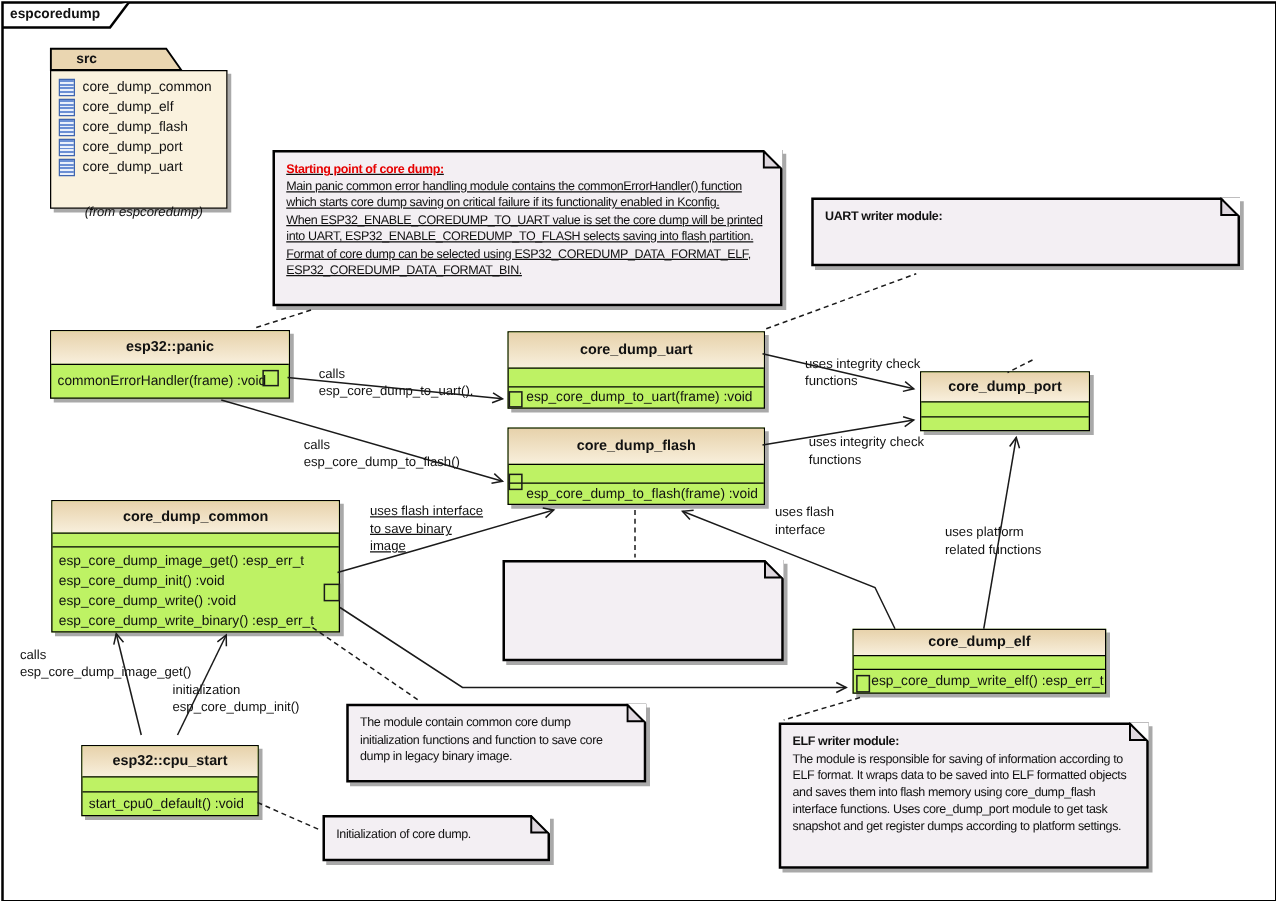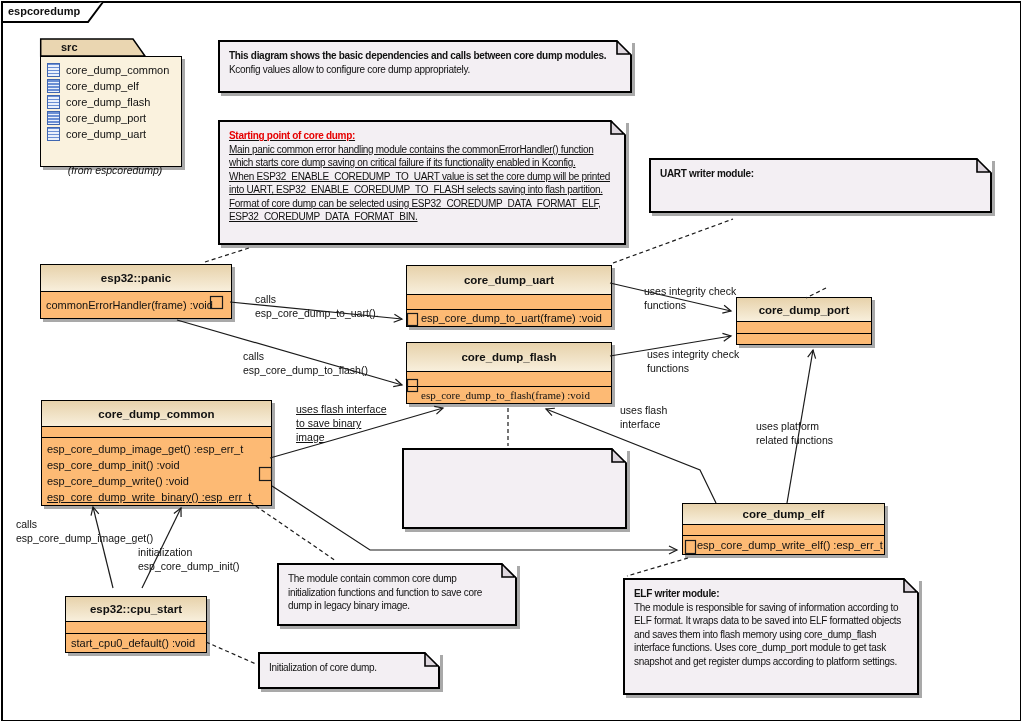--- a/index.html
+++ b/index.html
@@ -5,26 +5,26 @@
   html,body{margin:0;padding:0;background:#fff;}
   .canvas{position:relative;width:1021px;height:721px;background:#fff;overflow:hidden;
           font-family:"Liberation Sans","DejaVu Sans",sans-serif;color:#111;}
   .layer{position:absolute;left:0;top:0;width:1021px;height:721px;pointer-events:none;}
   .layer.bottom{z-index:1;}
   .layer.top{z-index:6;}
   .frame-border{position:absolute;left:1px;top:1px;width:1017px;height:717px;border:2px solid #000;z-index:0;}
   .frame-title{position:absolute;left:8px;top:5px;font-size:11px;font-weight:bold;z-index:2;}
 
   
-  .uml{position:absolute;border:1.5px solid #000;background:#fdba74;box-shadow:3px 3px 0 #a9a9a9;z-index:3;}
+  .uml{position:absolute;border:1.5px solid #000;background:#bef264;box-shadow:3px 3px 0 #a9a9a9;z-index:3;}
   .uml .head{display:flex;align-items:center;justify-content:center;font-weight:bold;font-size:11.5px;
              background:linear-gradient(180deg,#e7d2ab,#f8efdc);border-bottom:1.5px solid #000;}
   .uml .attrs{border-bottom:1.5px solid #000;}
   .uml .m{font-size:11px;padding-left:5px;white-space:nowrap;display:flex;align-items:center;}
-  .uml .m.u{text-decoration:underline;}
+  .uml .m.u{}
 
   
   .pkg-body{position:absolute;left:40px;top:56px;width:140px;height:104px;border:1.5px solid #000;
             background:#faf2de;box-shadow:3px 3px 0 #a9a9a9;z-index:3;padding-top:5px;}
   .pkg-item{display:flex;align-items:center;height:16px;padding-left:6px;font-size:11px;}
   .doc-icon{display:inline-block;width:11px;height:12px;margin-right:6px;border:1px solid #3f66b0;
             background:repeating-linear-gradient(180deg,#6b8fd4 0 1.5px,#e9f0fb 1.5px 3px);}
   .pkg-tab-label{position:absolute;left:61px;top:41px;font-size:11px;font-weight:bold;z-index:3;}
   .from-label{position:absolute;left:40px;top:164px;width:150px;text-align:center;font-size:10.5px;font-style:italic;z-index:3;}
 
@@ -86,21 +86,21 @@
 
   <div class="uml" style="left:406px;top:265px;width:204px;">
     <div class="head" style="height:28px;">core_dump_uart</div>
     <div class="attrs" style="height:14px;"></div>
     <div class="m" style="height:16px;padding-left:14px;">esp_core_dump_to_uart(frame)  :void</div>
   </div>
 
   <div class="uml" style="left:406px;top:342px;width:204px;">
     <div class="head" style="height:28px;">core_dump_flash</div>
     <div class="attrs" style="height:14px;"></div>
-    <div class="m" style="height:16px;padding-left:14px;font-family:Liberation Serif, serif;">esp_core_dump_to_flash(frame)  :void</div>
+    <div class="m" style="height:16px;padding-left:14px;">esp_core_dump_to_flash(frame)  :void</div>
   </div>
 
   <div class="uml" style="left:736px;top:297px;width:134px;">
     <div class="head" style="height:23px;">core_dump_port</div>
     <div class="attrs" style="height:11px;"></div>
     <div class="m" style="height:10px;"></div>
   </div>
 
   <div class="uml" style="left:41px;top:400px;width:229px;">
     <div class="head" style="height:25px;">core_dump_common</div>
@@ -116,28 +116,20 @@
     <div class="attrs" style="height:10px;"></div>
     <div class="m" style="height:18px;padding-left:14px;">esp_core_dump_write_elf()  :esp_err_t</div>
   </div>
 
   <div class="uml" style="left:65px;top:596px;width:140px;">
     <div class="head" style="height:24px;">esp32::cpu_start</div>
     <div class="attrs" style="height:11px;"></div>
     <div class="m" style="height:18px;">start_cpu0_default()  :void</div>
   </div>
 
-  <div class="note" style="left:218px;top:40px;width:392px;min-height:36px;">
-    <div class="t">This diagram shows the basic dependencies and calls between core dump modules.</div>
-    <div>Kconfig values allow to configure core dump appropriately.</div>
-    <span class="cover"></span>
-    <svg class="fold" width="16" height="16">
-        <path d="M1,1 L14,14 L1,14 Z" fill="#ded7de" stroke="#000" stroke-width="1.6"></path>
-      </svg>
-  </div>
 
   <div class="note" style="left:218px;top:120px;width:386px;min-height:108px;text-decoration:underline;">
     <div class="t red">Starting point of core dump:</div>
     <div class="b">Main panic  common error handling module contains the commonErrorHandler() function which starts core dump saving on critical failure if its functionality enabled in Kconfig.
 When ESP32_ENABLE_COREDUMP_TO_UART value is set the core dump will be printed into UART, ESP32_ENABLE_COREDUMP_TO_FLASH selects saving into flash partition.
 Format of core dump can be selected using ESP32_COREDUMP_DATA_FORMAT_ELF, ESP32_COREDUMP_DATA_FORMAT_BIN.</div>
     <span class="cover"></span>
     <svg class="fold" width="16" height="16">
         <path d="M1,1 L14,14 L1,14 Z" fill="#ded7de" stroke="#000" stroke-width="1.6"></path>
       </svg>

